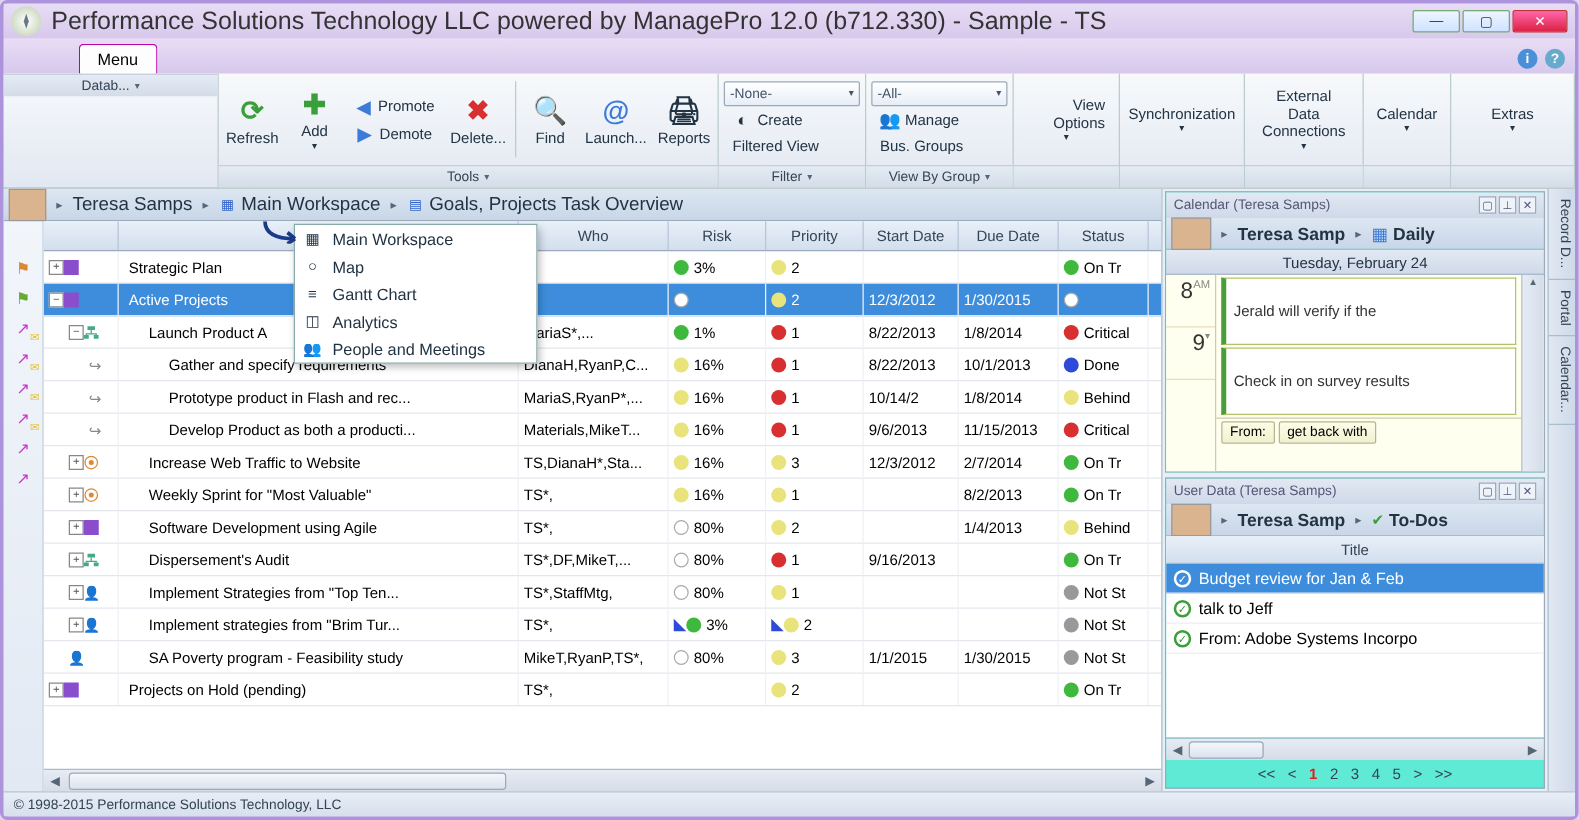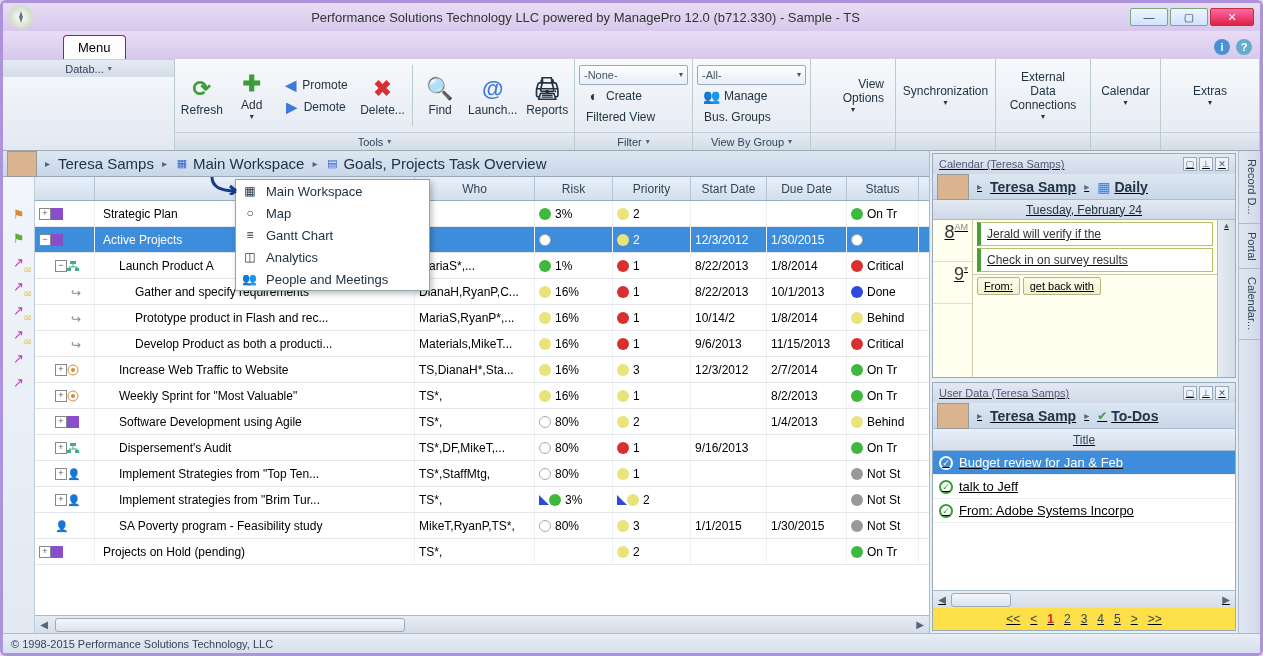--- a/index.html
+++ b/index.html
@@ -2,21 +2,21 @@
 <html><head>
 <meta charset="utf-8">
 <style>
 * { box-sizing: border-box; margin: 0; padding: 0; font-family: "Segoe UI", Tahoma, sans-serif; }
 body { background: #ded4f0; width: 1263px; height: 656px; overflow: hidden; font-size: 12px; }
 
 
 .window { border: 3px solid #ad92dc; border-radius: 6px; background: #fff; width: 100%; height: 100%; display: flex; flex-direction: column; }
 .titlebar { height: 28px; background: linear-gradient(#e8ddf5, #d7c8ec); display: flex; align-items: center; padding: 0 6px; }
 .title-icon { width: 24px; height: 24px; border-radius: 50%; background: radial-gradient(#fff,#bca); margin-right: 8px; display:flex;align-items:center;justify-content:center;}
-.title-text { flex: 1; text-align: center; color: #333; font-size: 13px; white-space: nowrap; overflow: hidden; }
+.title-text { flex: 1; text-align: left; color: #333; font-size: 20px; white-space: nowrap; overflow: hidden; }
 .winbtns { display: flex; gap: 2px; }
 .winbtn { width: 38px; height: 18px; border: 1px solid #7a7; border-radius: 2px; background: linear-gradient(#eef5ff,#cfe3ff); display:flex;align-items:center;justify-content:center;font-size:11px; color:#333; }
 .winbtn.close { background: linear-gradient(#f6a,#d24); color:#fff; width:44px; border-color:#b33;}
 
 
 .tabstrip { background: linear-gradient(#e8ddf5,#d7c8ec); height: 28px; padding-left: 60px; display:flex;align-items:flex-end;}
 .tabstrip .tab { background:#fdfdfd; border:1px solid #b0a; border-bottom:none; border-radius:4px 4px 0 0; padding:4px 14px; font-size:13px; }
 .tabstrip .help { margin-left:auto; padding:4px 8px; display:flex; gap:6px; }
 .helpbtn { width:16px;height:16px;border-radius:50%;background:#6ac;color:#fff;display:flex;align-items:center;justify-content:center;font-size:11px;font-weight:bold;}
 
@@ -75,34 +75,34 @@
 .hscroll .thumb{ height:14px; background:linear-gradient(#f4f7fb,#dbe3ee); border:1px solid #9ab; border-radius:3px;}
 .hscroll .arrow{ width:18px;text-align:center;color:#567;font-size:10px;}
 
 
 .dropdown { position:absolute; left:232px; top:2px; width:195px; background:#fff; border:1px solid #8aa; box-shadow:2px 3px 6px rgba(0,0,0,.25); z-index:50;}
 .dropdown .di { display:flex; align-items:center; height:22px; padding:0 6px; gap:8px; font-size:13px; color:#234;}
 .dropdown .di .dico{width:16px;height:16px;display:flex;align-items:center;justify-content:center;font-size:12px;}
 .spoon { position:absolute; left:207px; top:-2px; width:32px;height:20px; z-index:51;}
 
 
-.pane { border:1px solid #9ab; margin:2px; display:flex;flex-direction:column; background:#fde047;text-decoration:underline;}
+.pane { border:1px solid #9ab; margin:2px; display:flex;flex-direction:column; background:#5eead4;}
 .pane .phead { height:20px; background:linear-gradient(#e2e9f3,#cfd9e8); display:flex;align-items:center;padding:0 6px;color:#557;font-size:11px;}
 .pane .phead .pbtns{margin-left:auto;display:flex;gap:2px;}
 .pane .phead .pbtns span{width:14px;height:14px;border:1px solid #9ab;background:#eef3fa;display:flex;align-items:center;justify-content:center;font-size:9px;}
 .pane .pcrumb { height:26px; background:linear-gradient(#dde7f2,#c8d6e8); display:flex;align-items:center;padding:0 4px;gap:4px;border-bottom:1px solid #abc;}
 .pane .pcrumb .avatar{width:32px;height:26px;}
 .pane .pcrumb .txt{font-size:14px;font-weight:bold;color:#234;}
 .calbody { background:#fffff0; flex:1; display:flex; }
 .timeslots { width:40px; border-right:1px solid #cca; background:#fffff0;}
 .timeslots .ts{height:42px;border-bottom:1px solid #e5e0b8;display:flex;justify-content:flex-end;align-items:flex-start;padding:2px 4px;color:#888;}
 .timeslots .ts b{font-size:18px;color:#333;font-weight:normal;}
 .timeslots .ts sup{font-size:9px;}
 .events { flex:1; position:relative;}
-.event { background:#fff;border:1px solid #b5c26c;border-left:4px solid #4a9e3a;padding:4px 6px;font-size:12px;color:#333;margin:2px 4px;}
+.event { background:#fff;border:1px solid #b5c26c;border-left:4px solid #4a9e3a;padding:19px 6px;font-size:12px;color:#333;margin:2px 4px;}
 .datehdr { background:linear-gradient(#e2e9f3,#cfd9e8); height:20px; display:flex;align-items:center;justify-content:center;font-size:12px;color:#234;border-bottom:1px solid #abc;}
 .scrollv { width:18px; background:linear-gradient(90deg,#e6ecf4,#d5dde8); border-left:1px solid #abc;}
 
 .todolist { background:#fff; flex:1;}
 .todo-head { height:22px;background:linear-gradient(#e8eff8,#d3dfee);border-bottom:1px solid #abc;display:flex;align-items:center;justify-content:center;color:#345;}
 .todo-row { height:24px;display:flex;align-items:center;padding:0 6px;gap:6px;border-bottom:1px solid #eee;font-size:13px;}
 .todo-row.sel{background:#3d8ddc;color:#fff;}
 .check{width:14px;height:14px;border-radius:50%;border:2px solid #3a9e3a;display:inline-flex;align-items:center;justify-content:center;color:#3a9e3a;font-size:9px;}
 .todo-row.sel .check{border-color:#fff;color:#fff;}
 .pager { display:flex;align-items:center;justify-content:center;gap:10px;height:22px;font-size:12px;color:#345;}

